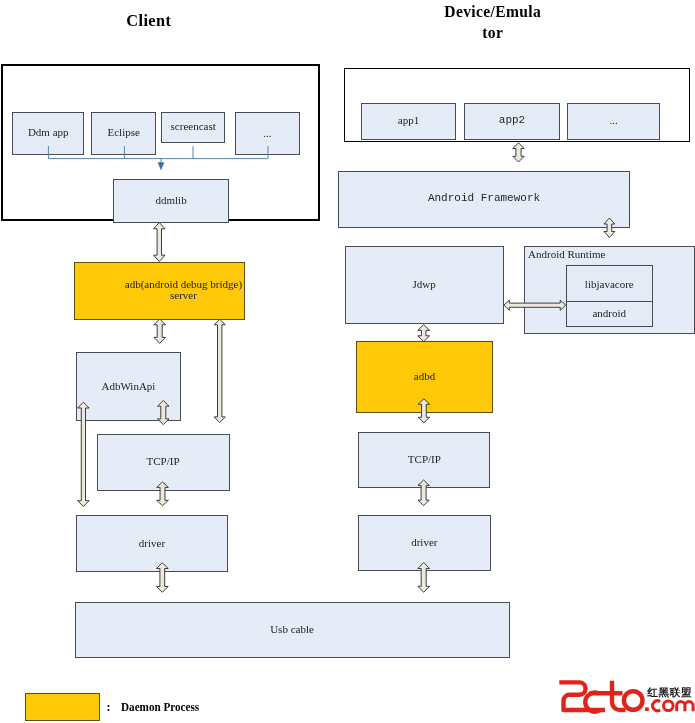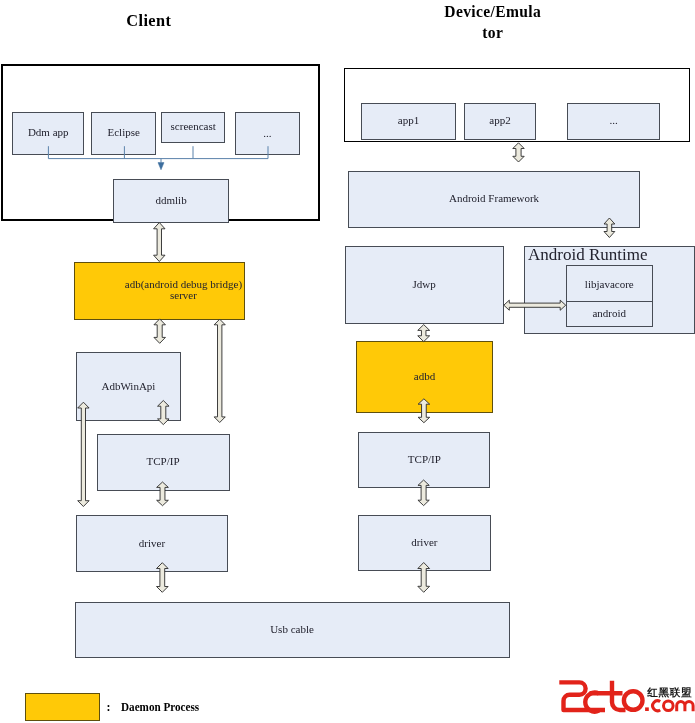--- a/index.html
+++ b/index.html
@@ -9,21 +9,21 @@
   .node{position:absolute;box-sizing:border-box;display:flex;align-items:center;justify-content:center;}
   .blue{background:#e6ecf7;border:1px solid #474c55;margin-top:9px;}
   .yellow{background:#ffc907;border:1px solid #5f4f0d;}
   .plain{background:#ffffff;border:2px solid #000000;}
   .label{color:#22222e;font-size:11px;line-height:11px;text-align:center;position:relative;top:-0.5px;}
   .title{position:absolute;font-weight:bold;color:#000;text-align:center;font-size:17px;line-height:21px;letter-spacing:0.4px;}
 
   .legend-colon{position:absolute;left:106.5px;top:700px;font-weight:bold;font-size:12px;color:#000;}
   .legend-text{position:absolute;left:121px;top:700px;font-weight:bold;font-size:12px;color:#000;transform:scaleX(0.93);transform-origin:0 0;}
   .devtitle{overflow-wrap:anywhere;word-break:break-all;}
-  .runtime-title{position:absolute;left:3px;top:1.5px;font-size:17px;}
+  .runtime-title{position:absolute;left:3px;top:1.5px;font-size:11px;}
   svg.ov{position:absolute;left:0;top:0;width:695px;height:723px;pointer-events:none;}
 </style>
 </head>
 <body>
 
 <div class="title" style="left:119.5px;top:10px;width:60px;transform:scaleX(0.96);transform-origin:0 0;">Client</div>
 <div class="title devtitle" style="left:441.5px;top:1px;width:111px;transform:scaleX(0.915);transform-origin:0 0;">Device/Emulator</div>
 
 <div class="node plain" style="left:1.2px;top:64.2px;width:318.8px;height:157.3px;"></div>
 
@@ -62,28 +62,28 @@
 
 <div class="node blue" style="left:74.5px;top:592.5px;width:435px;height:56.9px;">
   <span class="label">Usb cable</span>
 </div>
 
 <div class="node plain" style="left:344px;top:67.7px;width:345.9px;height:74.2px;border-width:1.5px;"></div>
 
 <div class="node blue" style="left:361px;top:93.5px;width:95px;height:37px;">
   <span class="label">app1</span>
 </div>
-<div class="node blue" style="left:464px;top:93.5px;width:72px;height:37px;">
+<div class="node blue" style="left:464px;top:93.5px;width:96px;height:37px;font-family:Liberation Mono, monospace;">
   <span class="label">app2</span>
 </div>
 <div class="node blue" style="left:567px;top:93.5px;width:93px;height:37px;">
   <span class="label">...</span>
 </div>
 
-<div class="node blue" style="left:348px;top:161.6px;width:292px;height:57px;">
+<div class="node blue" style="left:338px;top:161.6px;width:292px;height:57px;font-family:Liberation Mono, monospace;">
   <span class="label">Android Framework</span>
 </div>
 
 <div class="node blue" style="left:344.5px;top:237.2px;width:159.1px;height:78px;">
   <span class="label">Jdwp</span>
 </div>
 
 <div class="node blue" style="left:524.1px;top:237px;width:170.5px;height:87.5px;display:block;">
   <span class="label runtime-title">Android Runtime</span>
 </div>

